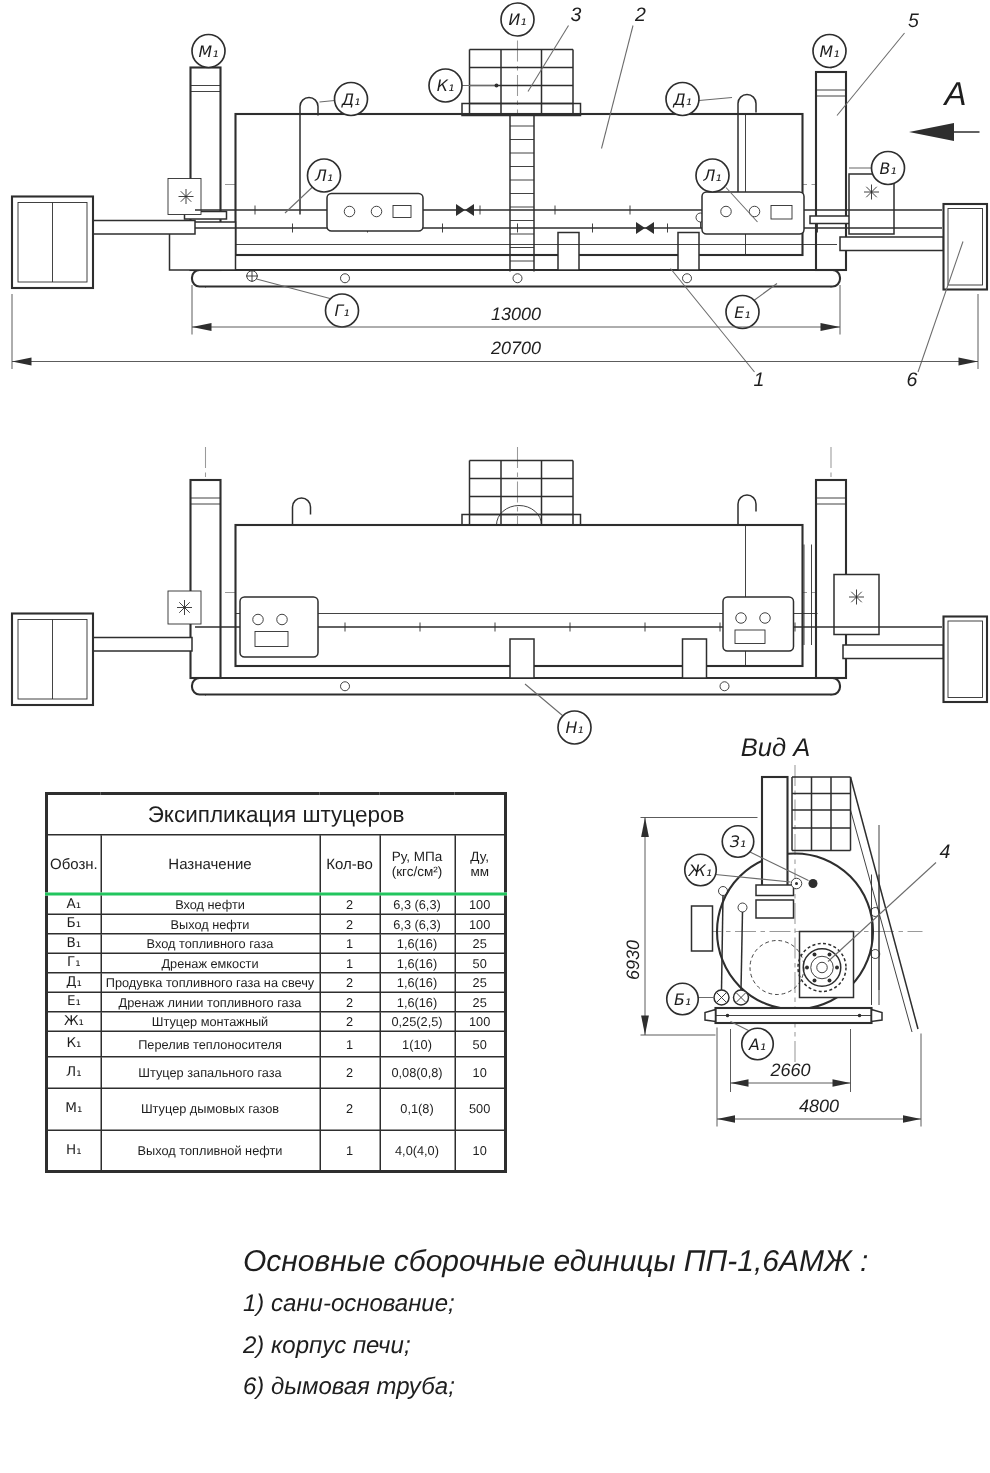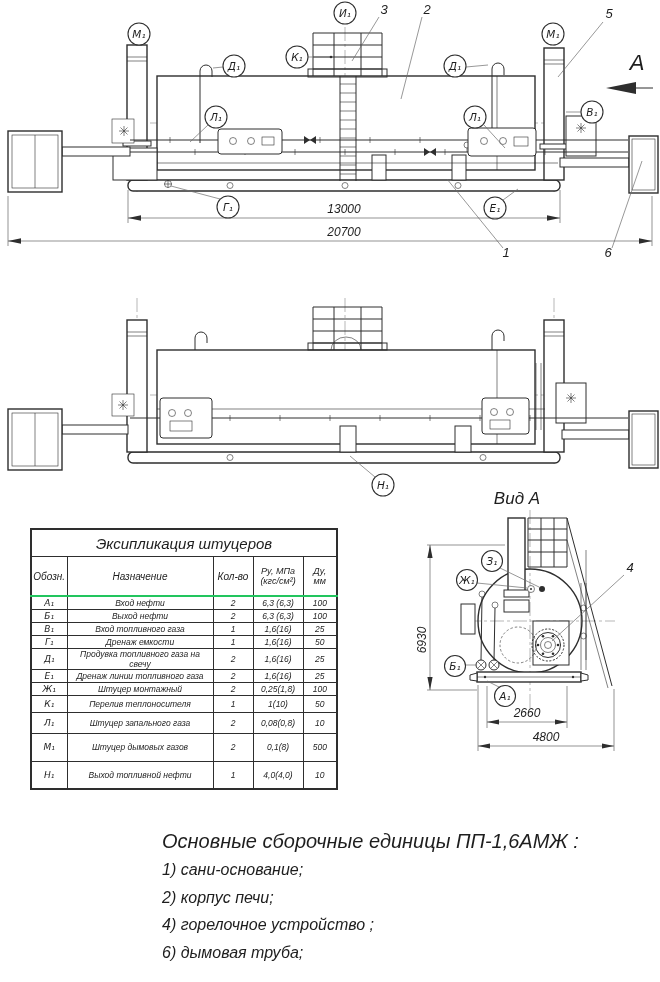--- a/index.html
+++ b/index.html
@@ -18,21 +18,21 @@
   .dk  {fill:#2e2e2e;stroke:none;}
   .callout circle{fill:#fff;stroke:#2e2e2e;stroke-width:1.1;}
   .callout text{font:italic 10.5px "DejaVu Sans",sans-serif;text-anchor:middle;}
   .ref{font:italic 13px "Liberation Sans",sans-serif;text-anchor:middle;}
   .dim{font:italic 12px "Liberation Sans",sans-serif;text-anchor:middle;}
   .viewArr{font:italic 22px "Liberation Sans",sans-serif;text-anchor:middle;}
   .vtitle{font:italic 17px "Liberation Sans",sans-serif;text-anchor:middle;}
 
   
   table.spec{position:absolute;left:30px;top:528px;width:306px;border-collapse:collapse;
-             table-layout:fixed;border:2px solid #2e2e2e;font-style:italic;}
+             table-layout:fixed;border:2px solid #2e2e2e;}
   table.spec td{border:1px solid #2e2e2e;text-align:center;vertical-align:middle;
                 font-size:8.5px;padding:0 1px;overflow:hidden;}
   table.spec .t-title td{font-size:15px;height:26px;border-bottom:1.5px solid #2e2e2e;}
   table.spec .t-head td{font-size:10px;height:38px;border-bottom:2px solid #22c55e;}
   table.spec .t-head .sm{font-size:9px;white-space:pre-line;line-height:1.15;}
   table.spec td.des{font-family:"DejaVu Sans",sans-serif;font-size:9px;}
   tr.r13{height:13px;} tr.r17{height:17px;} tr.r21{height:21px;} tr.r28{height:28px;}
 
   
   .parts{position:absolute;left:162px;top:810px;font-style:italic;margin-top:16px;}
@@ -516,21 +516,21 @@
     <td class="des">Е₁</td>
           <td>Дренаж линии топливного газа</td>
           <td>2</td>
           <td>1,6(16)</td>
           <td>25</td>
   </tr>
   <tr class="r13">
     <td class="des">Ж₁</td>
           <td>Штуцер монтажный</td>
           <td>2</td>
-          <td>0,25(1,8)</td>
+          <td>0,25(2,5)</td>
           <td>100</td>
   </tr>
   <tr class="r17">
     <td class="des">К₁</td>
           <td>Перелив теплоносителя</td>
           <td>1</td>
           <td>1(10)</td>
           <td>50</td>
   </tr>
   <tr class="r21">
@@ -554,17 +554,16 @@
           <td>4,0(4,0)</td>
           <td>10</td>
   </tr>
 </tbody>
     </table>
 
 <div class="parts">
   <div class="parts-title">Основные сборочные единицы ПП-1,6АМЖ :</div>
   <div class="parts-item">1) сани-основание;</div>
   <div class="parts-item">2) корпус печи;</div>
-  <div class="parts-item">4) горелочное устройство ;</div>
   <div class="parts-item">6) дымовая труба;</div>
 </div>
 
 </div>
 
 </body></html>

